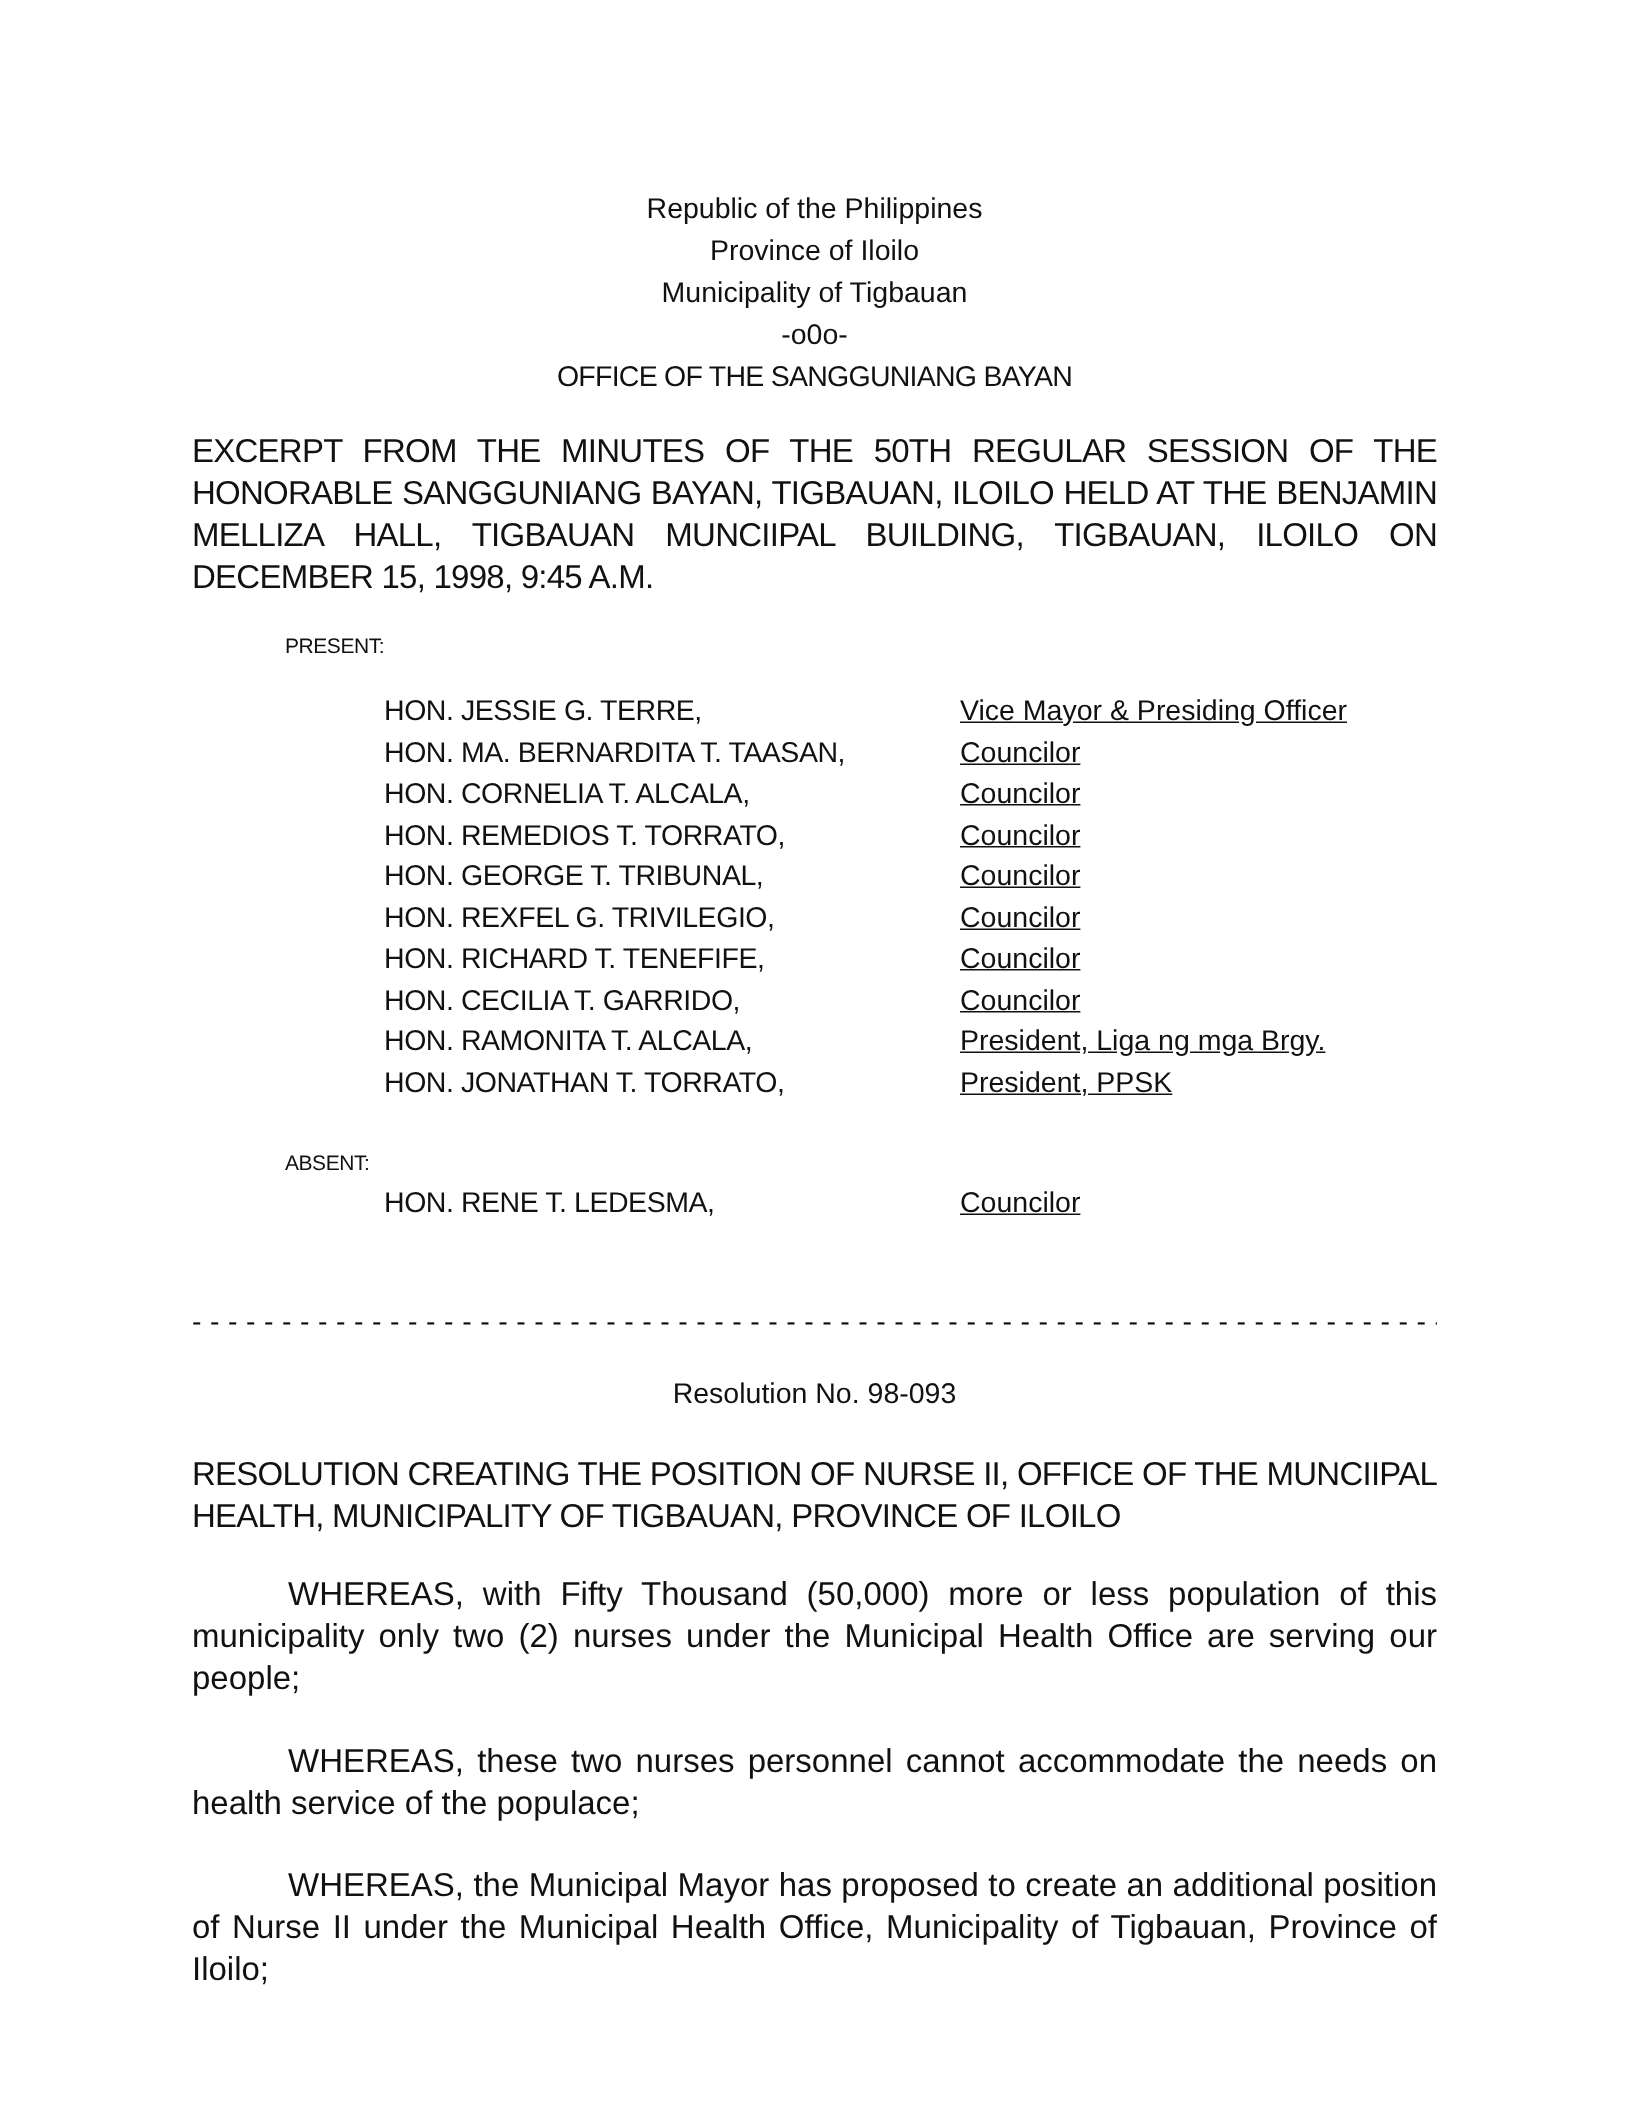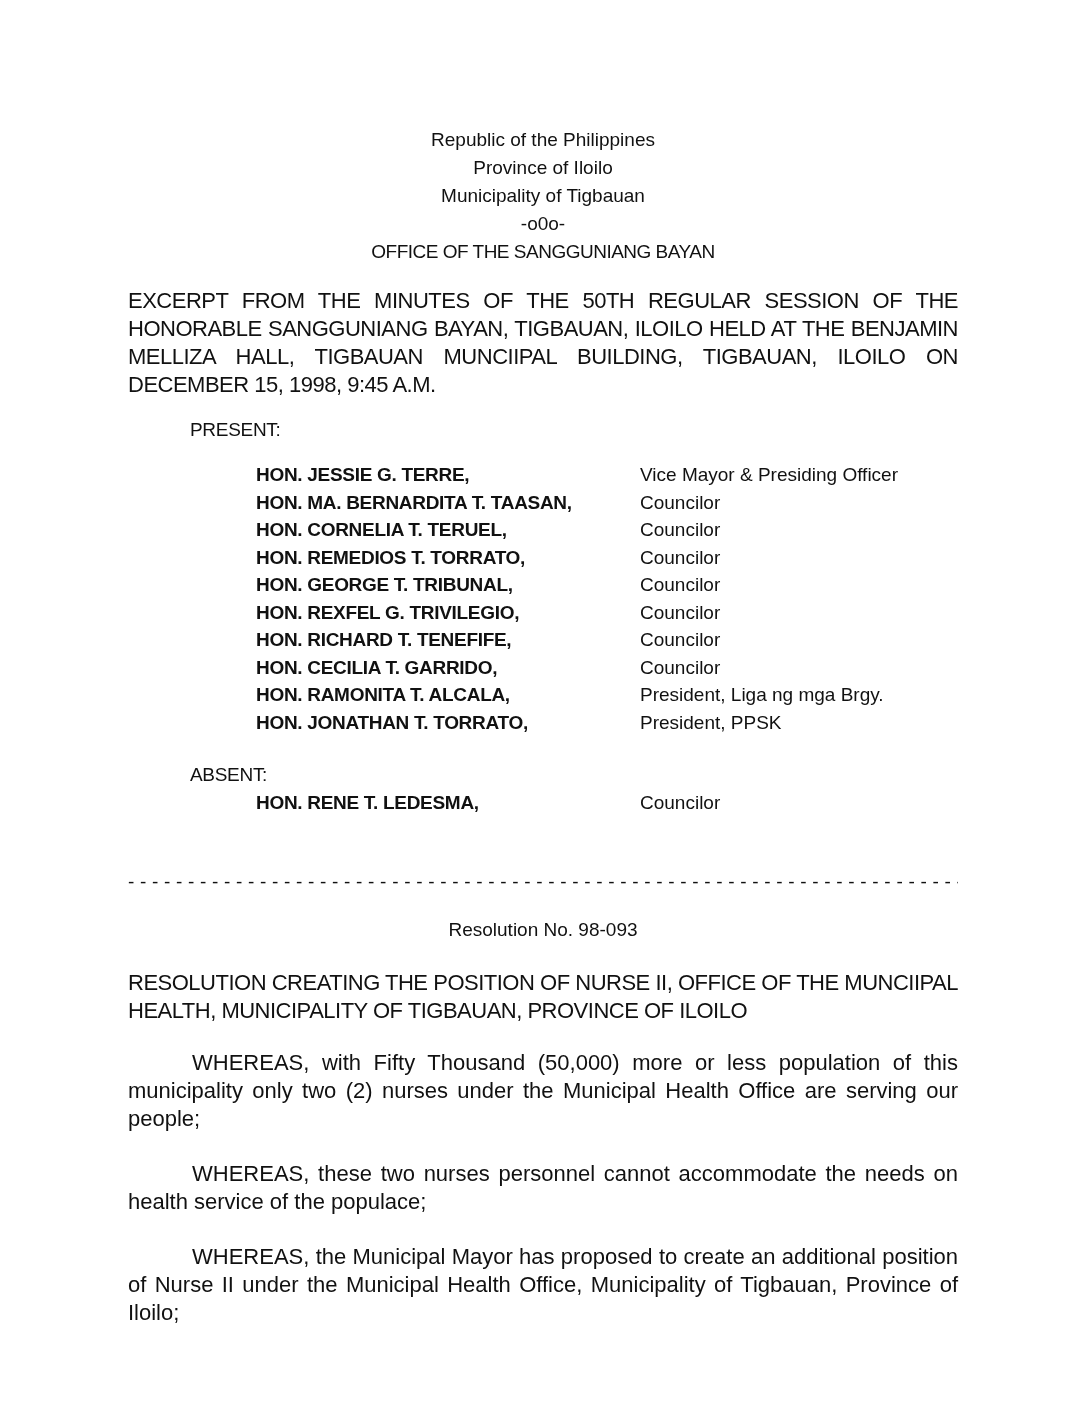--- a/index.html
+++ b/index.html
@@ -32,38 +32,37 @@
     font-size: 22px;
     line-height: 28px;
   }
   .excerpt {
     margin-top: 21px;
     text-align: justify;
   }
   .section-label {
     margin-top: 17px;
     padding-left: 62px;
-    font-size: 19px;
+    font-size: 14px;
     line-height: 28px;
     letter-spacing: -0.3px;
   }
   .attendee-list { margin-top: 17px; }
   .attendee-row {
     display: flex;
     padding-left: 128px;
     font-size: 19px;
     line-height: 27.5px;
   }
   .attendee-name {
     flex: none;
     width: 384px;
     letter-spacing: -0.3px;
-    font-weight: bold;
   }
-  .attendee-pos { flex: none; }
+  .attendee-pos { flex: none; text-decoration: underline; }
   .absent-label { margin-top: 25px; }
   .divider {
     margin-top: 51px;
     font-size: 19px;
     line-height: 28px;
     white-space: nowrap;
     overflow: hidden;
     letter-spacing: 0.2px;
   }
   .res-no {
@@ -102,21 +101,21 @@
   <div class="attendee-list">
     <div class="attendee-row">
       <span class="attendee-name">HON. JESSIE G. TERRE,</span>
       <span class="attendee-pos">Vice Mayor &amp; Presiding Officer</span>
     </div>
     <div class="attendee-row">
       <span class="attendee-name">HON. MA. BERNARDITA T. TAASAN,</span>
       <span class="attendee-pos">Councilor</span>
     </div>
     <div class="attendee-row">
-      <span class="attendee-name">HON. CORNELIA T. TERUEL,</span>
+      <span class="attendee-name">HON. CORNELIA T. ALCALA,</span>
       <span class="attendee-pos">Councilor</span>
     </div>
     <div class="attendee-row">
       <span class="attendee-name">HON. REMEDIOS T. TORRATO,</span>
       <span class="attendee-pos">Councilor</span>
     </div>
     <div class="attendee-row">
       <span class="attendee-name">HON. GEORGE T. TRIBUNAL,</span>
       <span class="attendee-pos">Councilor</span>
     </div>

